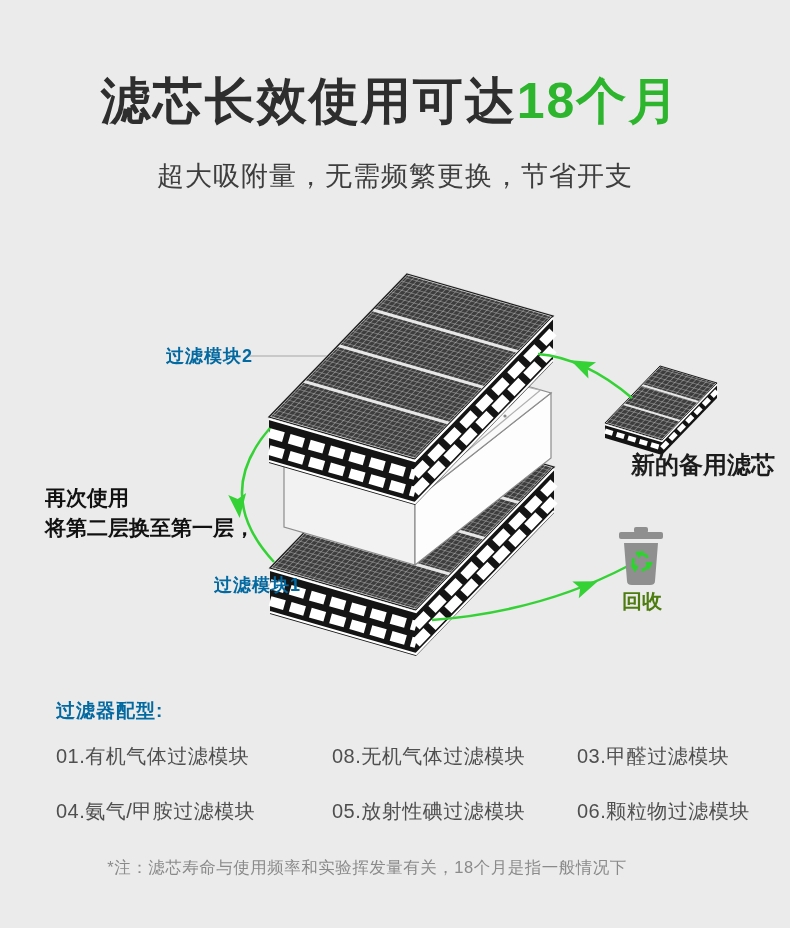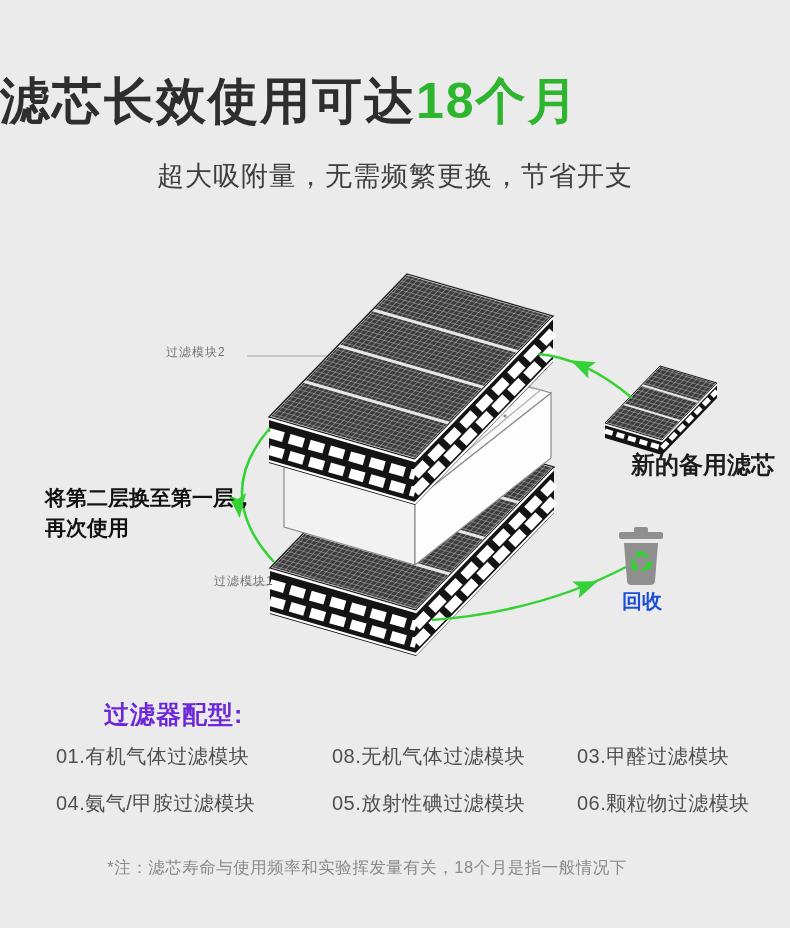--- a/index.html
+++ b/index.html
@@ -1,51 +1,51 @@
 <!DOCTYPE html>
 <html><head>
 <meta charset="utf-8">
 <style>
   html,body{margin:0;padding:0;background:#ebebeb;}
   .page{
     position:relative;width:790px;height:928px;background:#ebebeb;overflow:hidden;
     font-family:"Liberation Sans","DejaVu Sans",sans-serif;
   }
   .title{
-    position:absolute;top:74px;left:0;width:781px;
+    position:absolute;top:74px;left:0;width:781px;text-align:center;
     font-size:50px;font-weight:800;color:#2e2e2e;letter-spacing:2px;line-height:1.1;
   }
   .title .green{color:#2db52d;}
   .subtitle{
     position:absolute;top:158px;left:0;width:790px;text-align:center;
     font-size:27px;font-weight:500;color:#3e3e3e;letter-spacing:1px;
   }
   .svg-diagram{position:absolute;top:240px;left:0;}
   .module-label{
-    position:absolute;font-size:12px;color:#737373;letter-spacing:1px;white-space:nowrap;
+    position:absolute;font-size:18px;color:#0369a1;letter-spacing:1px;white-space:nowrap;font-weight:bold;
   }
   .module2-label{left:166px;top:344px;}
   .module1-label{left:166px;top:573px;margin-left:48px;}
   .swap-note{
     position:absolute;left:45px;top:483px;font-size:21px;font-weight:700;
     color:#111;line-height:30px;white-space:nowrap;
   }
   .spare-label{
     position:absolute;left:631px;top:449px;font-size:24px;font-weight:700;color:#1c1c1c;white-space:nowrap;
   }
   .recycle-label{
     position:absolute;left:619px;top:588px;width:46px;text-align:center;
-    font-size:20px;font-weight:700;color:#1d4ed8;
+    font-size:20px;font-weight:700;color:#4d7c0f;
   }
   .options-heading{
-    position:absolute;left:56px;top:698px;font-size:25px;font-weight:700;color:#6d28d9;letter-spacing:1px;margin-left:48px;
+    position:absolute;left:56px;top:698px;font-size:19px;font-weight:700;color:#0369a1;letter-spacing:1px;
   }
   .options-grid{
     position:absolute;left:56px;top:743px;
-    display:grid;grid-template-columns:276px 245px 213px;row-gap:20px;
+    display:grid;grid-template-columns:276px 245px 213px;row-gap:28px;
     font-size:20px;color:#4f4f4f;letter-spacing:0.5px;
   }
   .footnote{
     position:absolute;top:857px;left:0;width:734px;text-align:center;
     font-size:16.5px;color:#8a8a8a;letter-spacing:0.5px;
   }
 </style>
 </head>
 <body>
 
@@ -144,22 +144,22 @@
         <polygon points="8,0 0,-4 0,4" fill="#2fd32f" transform="translate(649,562) rotate(90)"></polygon>
         <polygon points="8,0 0,-4 0,4" fill="#2fd32f" transform="translate(637,568.9) rotate(210)"></polygon>
         <polygon points="8,0 0,-4 0,4" fill="#2fd32f" transform="translate(637,555.1) rotate(330)"></polygon>
       </g>
     </g>
   </svg>
 
   <div class="module-label module2-label">过滤模块2</div>
   <div class="module-label module1-label">过滤模块1</div>
   <div class="swap-note">
+    <div>再次使用</div>
     <div>将第二层换至第一层，</div>
-    <div>再次使用</div>
   </div>
   <div class="spare-label">新的备用滤芯</div>
   <div class="recycle-label">回收</div>
 
   <div class="options-heading">过滤器配型:</div>
   <div class="options-grid">
     <div>01.有机气体过滤模块</div>
     <div>08.无机气体过滤模块</div>
     <div>03.甲醛过滤模块</div>
     <div>04.氨气/甲胺过滤模块</div>

